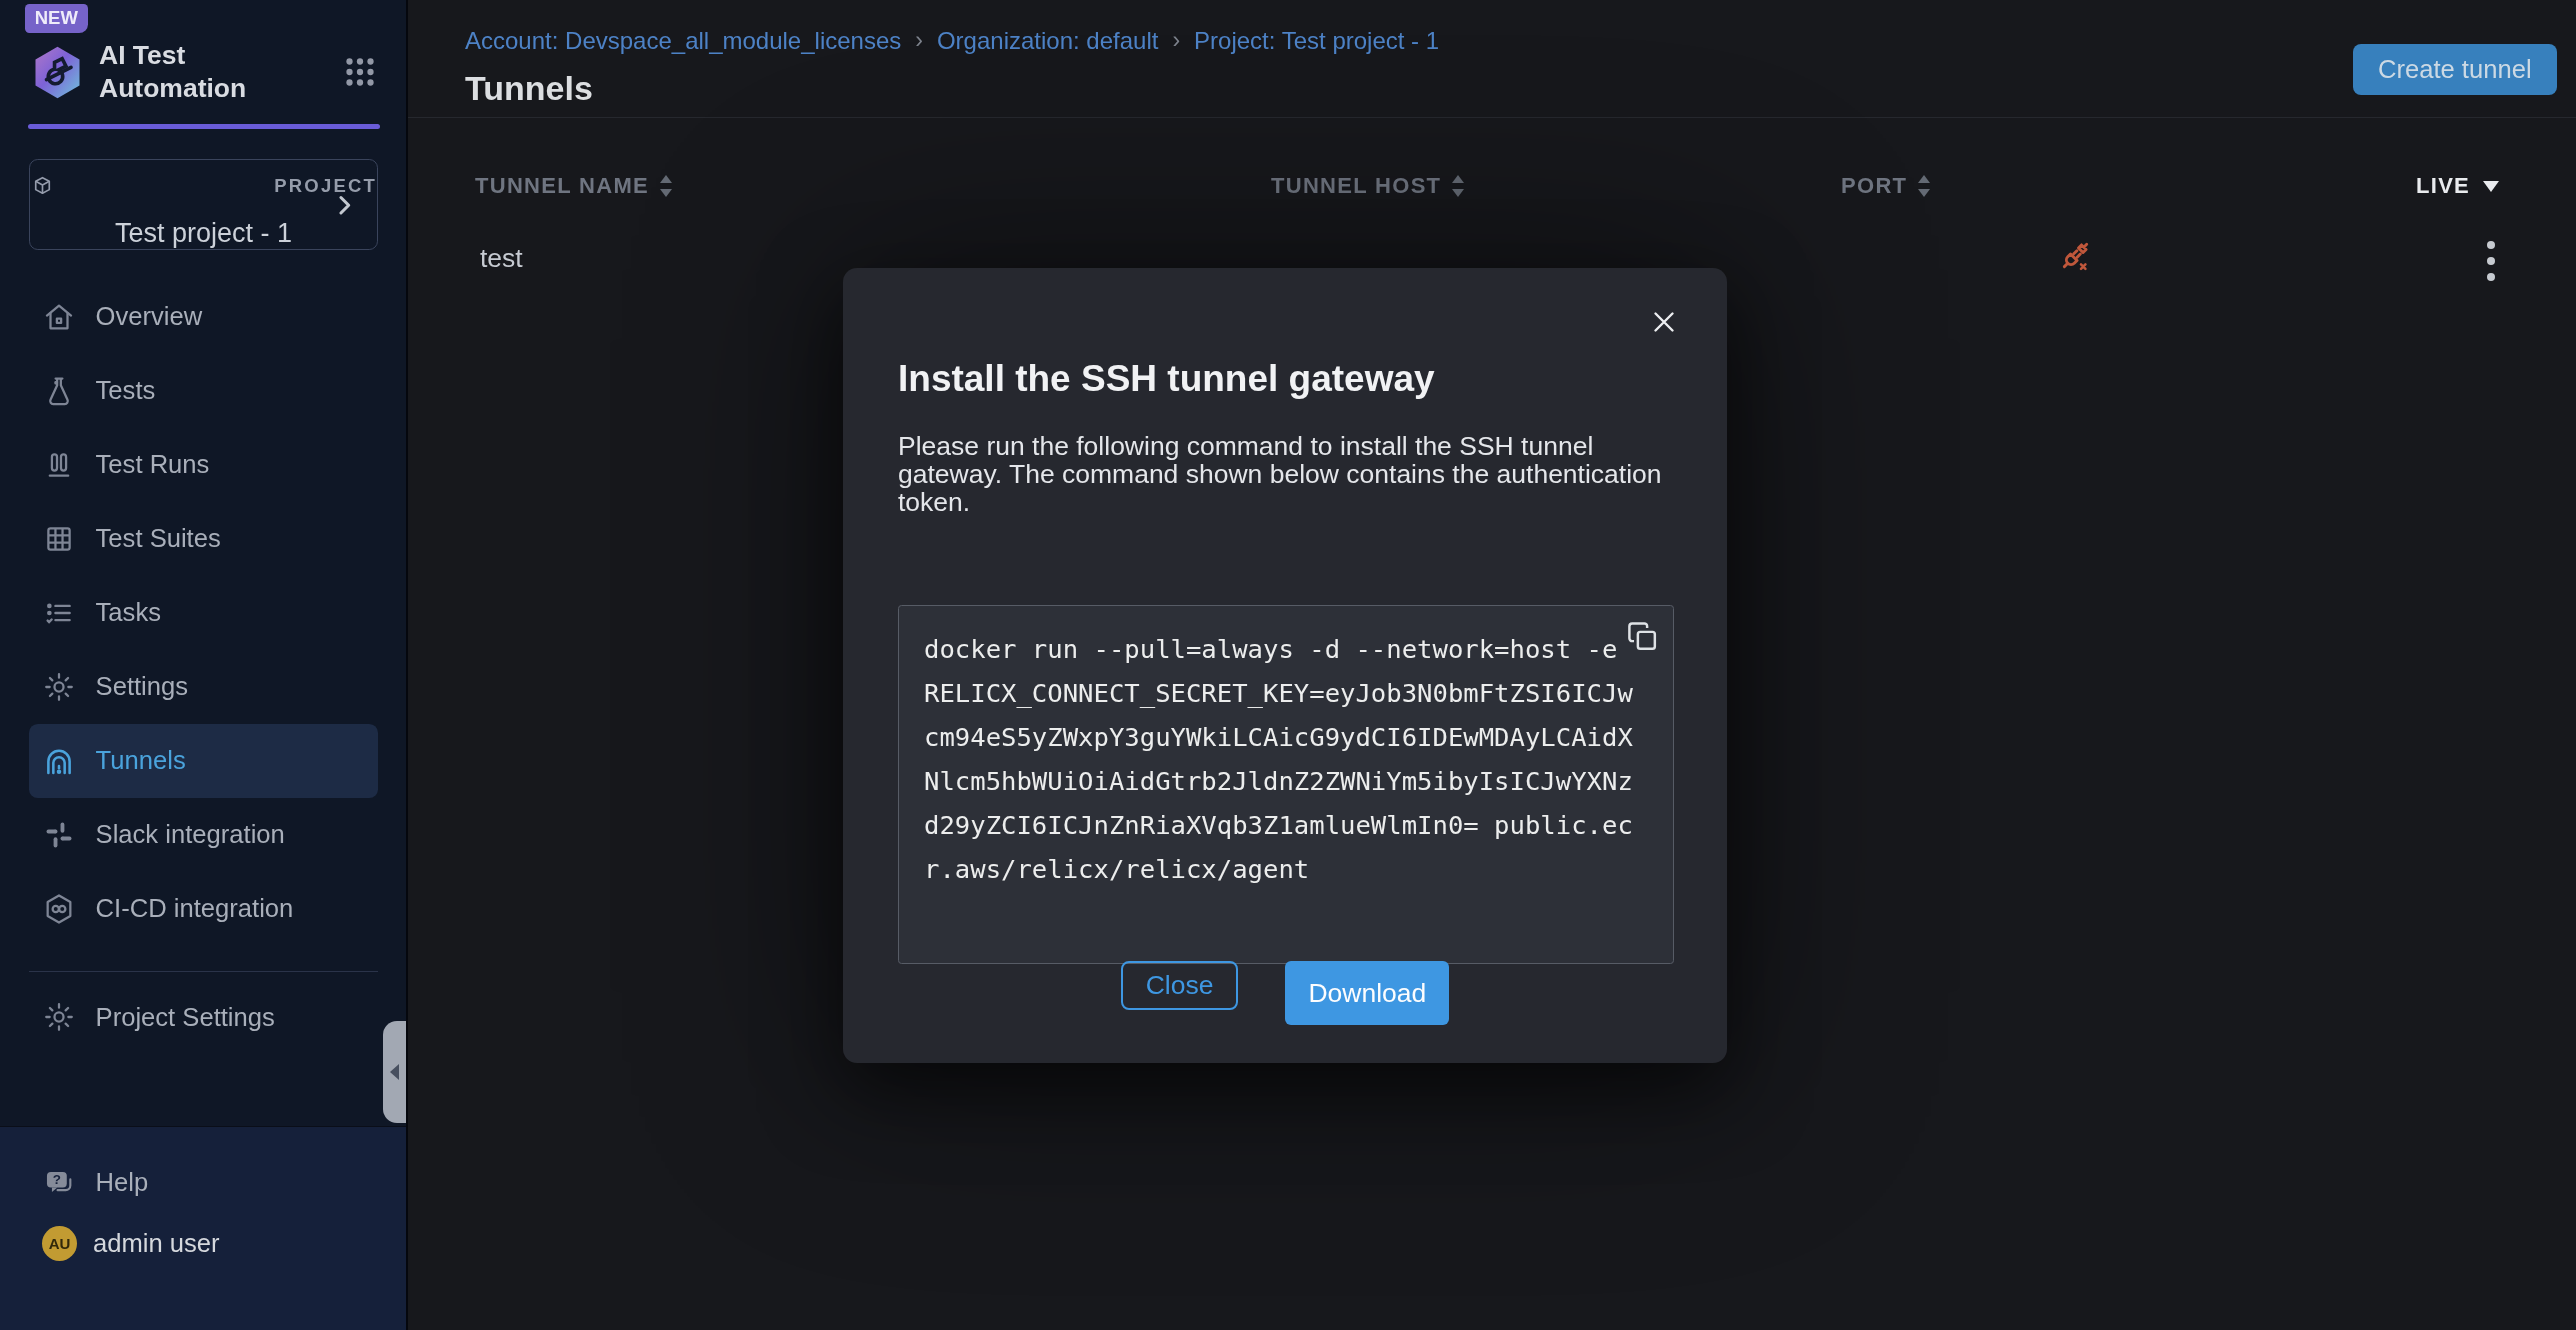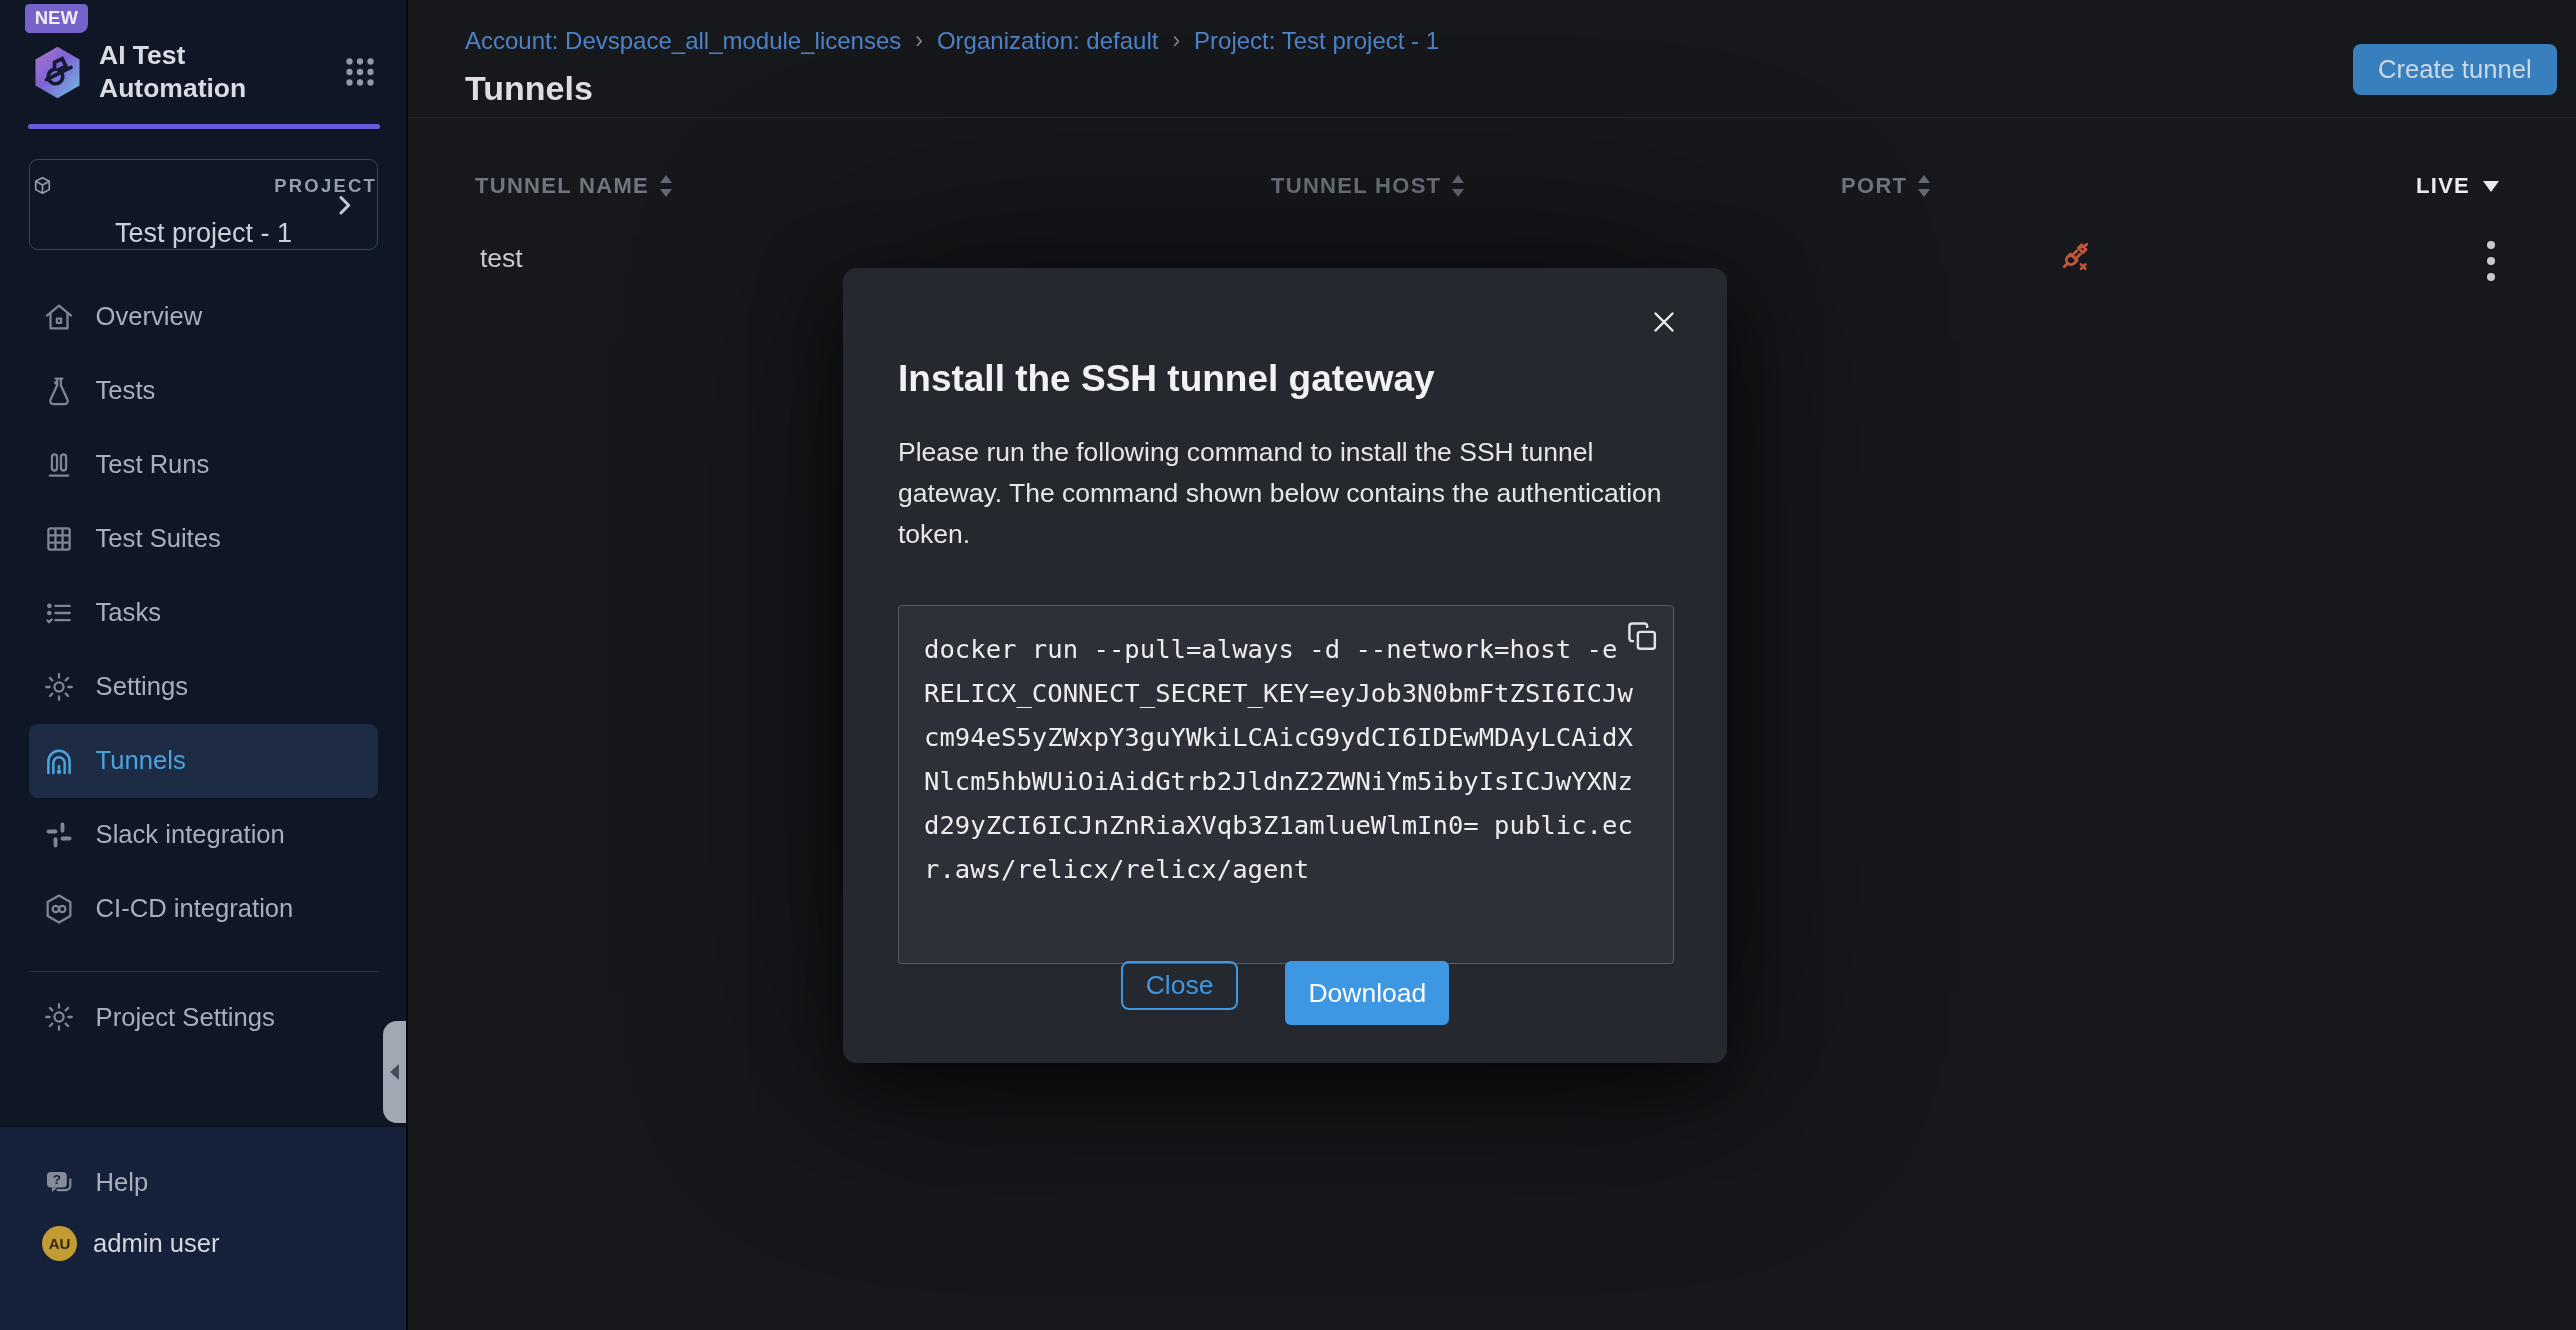--- a/index.html
+++ b/index.html
@@ -59,21 +59,21 @@
   .trow { position:relative; height:76px; }
   .cell-name { position:absolute; left:72px; top:19.4px; font-size:26.5px; color:#c6cad1; }
   .cell-live { position:absolute; left:1646px; top:12.4px; }
   .kebab { position:absolute; left:2063px; top:10.6px; width:39px; height:53px; display:flex; flex-direction:column; align-items:center; justify-content:center; gap:8px; cursor:pointer; }
   .kebab i { width:8px; height:8px; border-radius:50%; background:#c6cad0; }
 
   
   .modal { position:absolute; left:435px; top:268px; width:884px; height:795px; background:var(--modal-bg); border-radius:14px; box-shadow:0 26.5px 79px rgba(0,0,0,.6), 0 0 212px rgba(0,0,0,.45); z-index:10; }
   .modal-close { position:absolute; top:37px; right:46px; background:none; border:none; cursor:pointer; line-height:0; }
   .modal-title { position:absolute; left:55px; top:90px; font-size:37px; font-weight:700; color:#f1f2f4; }
-  .modal-desc { position:absolute; left:55px; top:164px; width:776px; font-size:26.5px; line-height:41px; color:#e4e6ea; }
+  .modal-desc { position:absolute; left:55px; top:164px; width:776px; font-size:26.5px; line-height:28px; color:#e4e6ea; }
   .codeblock { position:absolute; left:55px; top:337px; width:776px; height:359px; background:var(--code-bg); border:1.8px solid var(--code-border); border-radius:3.5px; padding:21px 25px; }
   .codeblock .cline { font-family:"DejaVu Sans Mono", monospace; font-size:25.6px; line-height:44px; color:#eceded; white-space:pre; }
   .copy-btn { position:absolute; top:12.4px; right:12.4px; background:none; border:none; cursor:pointer; line-height:0; }
   .modal-actions { position:absolute; left:0; top:693px; width:100%; display:flex; justify-content:center; gap:47px; }
   .btn-close { height:49px; padding:0 23px; background:transparent; border:2.2px solid var(--accent-blue); border-radius:8px; color:var(--accent-blue); font-size:26.5px; font-family:inherit; cursor:pointer; }
   .btn-download { height:64px; padding:0 23px; background:var(--accent-blue); border:none; border-radius:6px; color:#fdfdfe; font-size:26.5px; font-family:inherit; cursor:pointer; }
 </style>
 </head>
 <body>
 

